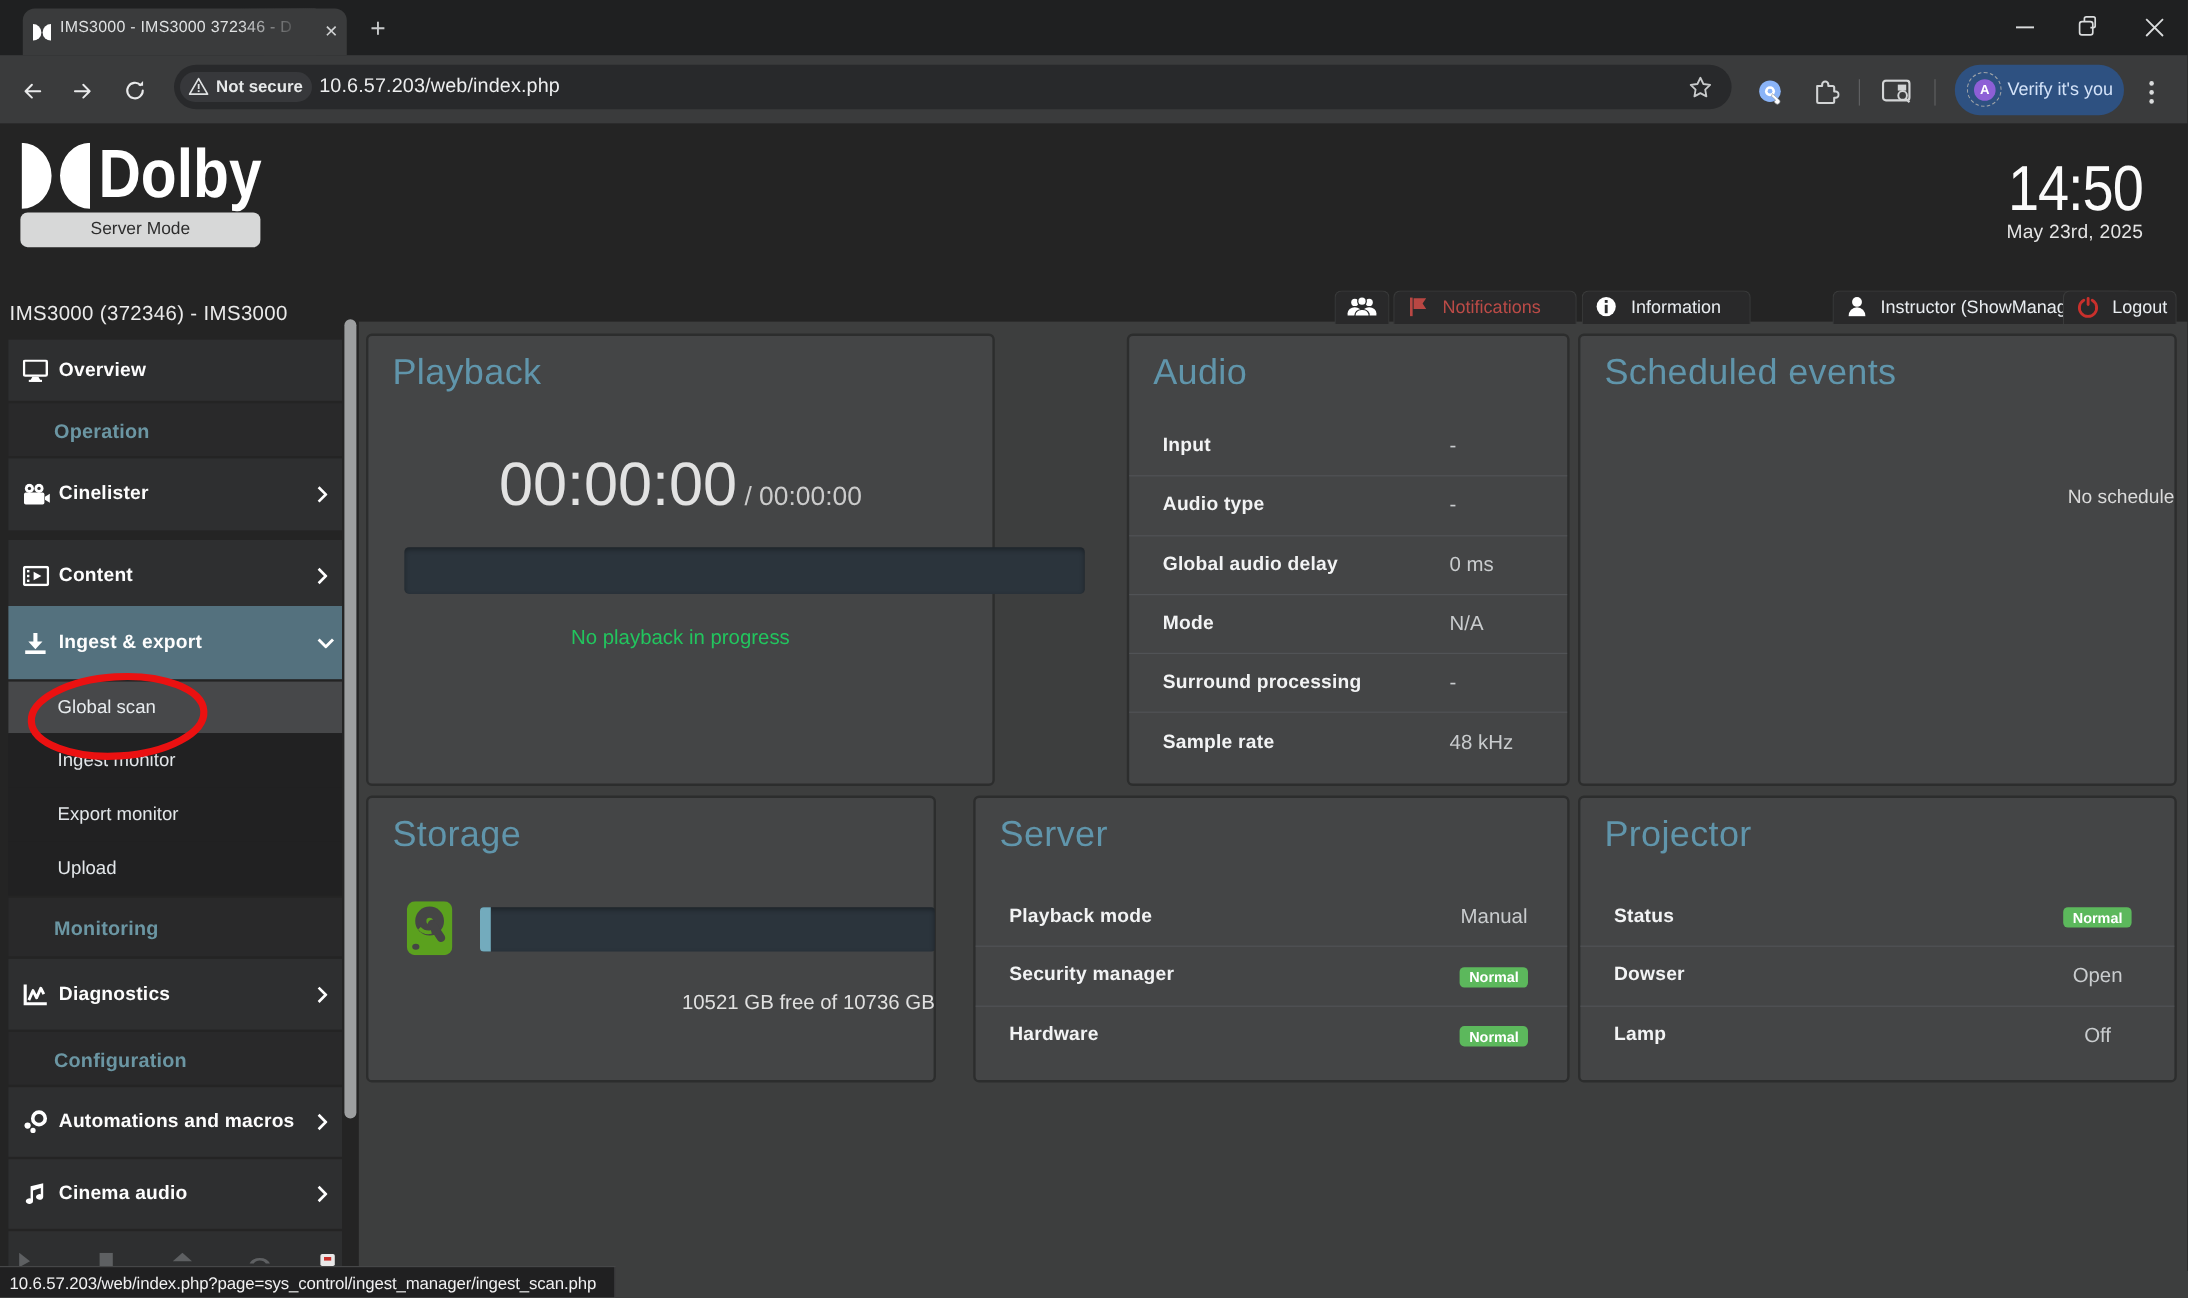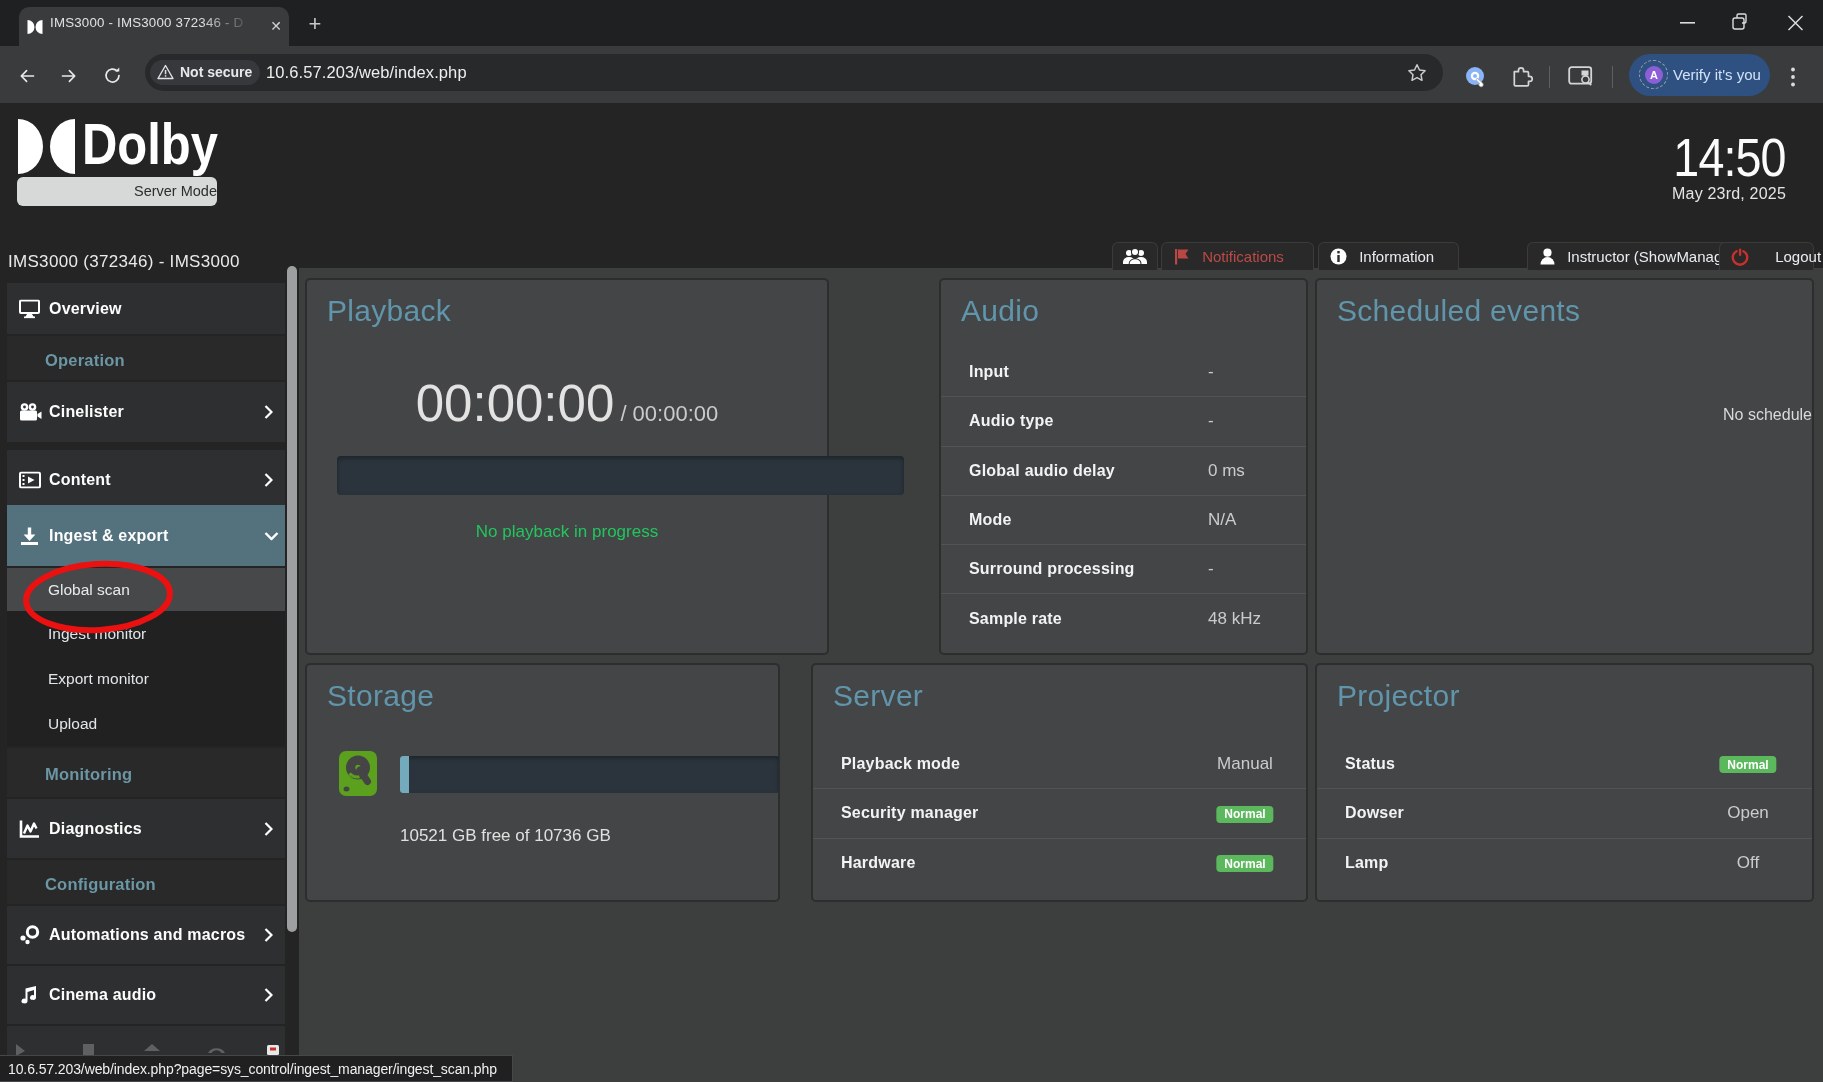--- a/index.html
+++ b/index.html
@@ -21,21 +21,21 @@
 #chip .t{position:absolute;left:30px}
 #url{position:absolute;left:121px;top:0;height:37px;line-height:37px;font-size:16.5px;color:#edeeef;letter-spacing:.1px}
 .sep{position:absolute;top:20px;width:1px;height:22px;background:#5e5f61}
 
 #verify{position:absolute;left:1629px;top:8px;width:141px;height:42px;border-radius:21px;background:#2e5181}
 #verify .av{position:absolute;left:16px;top:12px;width:18px;height:18px;border-radius:50%;background:#8d5fd6;color:#fff;font-size:11px;font-weight:700;text-align:center;line-height:18px}
 #verify .ring{position:absolute;left:10px;top:6px;width:29px;height:29px;border-radius:50%;border:1.6px dashed #9aa0a6}
 #verify .vt{position:absolute;left:44px;top:0;height:42px;line-height:41px;font-size:15px;color:#d3e2f8}
 
 #page{position:absolute;left:0;top:103px;width:1823px;height:979px;background:#242424}
-#servermode{position:absolute;left:17px;top:74px;width:200px;height:29px;background:#d7d8d8;border-radius:6px;color:#2d2d2d;font-size:14.5px;text-align:right;line-height:29px}
+#servermode{position:absolute;left:17px;top:74px;width:200px;height:29px;background:#d7d8d8;border-radius:6px;color:#2d2d2d;font-size:14.5px;text-align:center;line-height:29px}
 #clock{position:absolute;right:37px;top:24px;text-align:right;color:#fbfbfb}
 #clock .big{font-size:53px;display:inline-block;transform:scaleX(.88);transform-origin:right;letter-spacing:-1px;font-weight:400}
 #clock .date{font-size:16px;color:#e4e4e4;margin-top:-3px;letter-spacing:.2px}
 #imslabel{position:absolute;left:8px;top:149px;font-size:17px;color:#eaeaea;letter-spacing:.3px}
 
 .ttab{position:absolute;top:139px;height:28px;background:#29292a;border:1px solid #3a3b3b;border-bottom:none;border-radius:6px 6px 0 0;line-height:26px;box-sizing:border-box;color:#e9edf1;font-size:15px;line-height:28px;white-space:nowrap}
 .ttab svg{vertical-align:-3px}
 
 .srow{position:absolute;left:7px;width:278px;background:#2e2f30;color:#fdfdfd;font-size:16px;font-weight:700}
 .srow .txt{position:absolute;left:42px;top:50%;transform:translateY(-50%);letter-spacing:.2px}
@@ -184,21 +184,21 @@
           <circle cx="7.5" cy="4.6" r="4.1" fill="#fff"></circle>
           <path d="M0.5 16.5 a7 7.5 0 0 1 14 0 z" fill="#fff"></path>
         </svg>
     <span style="margin-left:8px">Instructor (ShowManager)</span>
   </div>
   <div class="ttab" style="left:1719px;width:95px">
     <svg width="18" height="18" viewBox="0 0 18 18" style="margin-left:11px;vertical-align:-4px">
           <path d="M5.5 3.2 a7.2 7.2 0 1 0 7 0" fill="none" stroke="#c9302c" stroke-width="2.4" stroke-linecap="round"></path>
           <rect x="7.9" y="0.5" width="2.4" height="7.5" rx="1.2" fill="#c9302c"></rect>
         </svg>
-    <span style="margin-left:22px">Logout</span>
+    <span style="margin-left:7px">Logout</span>
   </div>
 
   <div class="srow" style="top:180px;height:51px">
     <svg class="ic" width="21" height="19" viewBox="0 0 21 19">
           <rect x="1" y="1" width="19" height="12.5" rx="1" fill="none" stroke="#fff" stroke-width="2"></rect>
           <path d="M6 18 l2 -3.5 h5 l2 3.5 z" fill="#fff"></path>
           <rect x="5" y="17" width="11" height="1.8" fill="#fff"></rect>
         </svg>
     <span class="txt">Overview</span>
   </div>
@@ -357,21 +357,21 @@
       <rect x="0" y="0" width="38" height="45" rx="7" fill="#5ba11e"></rect>
       <circle cx="19" cy="16.5" r="12" fill="#454545"></circle>
       <circle cx="19" cy="16.5" r="2.7" fill="#5ba11e"></circle>
       <path d="M10.5 22.5 a10.5 10.5 0 0 0 10 3.2" fill="none" stroke="#5ba11e" stroke-width="3"></path>
       <path d="M21 19 L28.5 30.5" stroke="#454545" stroke-width="7" stroke-linecap="round"></path>
       <ellipse cx="7.5" cy="38" rx="3" ry="2.5" fill="#454545"></ellipse>
     </svg>
     <div style="position:absolute;left:93px;top:91px;width:379px;height:37px;background:#2b343c;border-radius:3px;box-shadow:inset 0 2px 4px rgba(0,0,0,.35)">
       <div style="position:absolute;left:0;top:0;width:9px;height:37px;background:#73abbd;border-radius:3px 0 0 3px"></div>
     </div>
-    <div style="position:absolute;left:93px;top:161px;width:379px;text-align:left;font-size:17px;color:#e0e0e0">10521 GB free of 10736 GB</div>
+    <div style="position:absolute;left:93px;top:161px;width:379px;text-align:right;font-size:17px;color:#e0e0e0">10521 GB free of 10736 GB</div>
   </div>
 
   <div class="card" style="left:811px;top:560px;width:497px;height:239px">
     <h2>Server</h2>
     <div class="rows" style="top:74px">
       <div class="row">
             <span class="lbl">Playback mode</span>
             <span class="valc" style="left:432px">Manual</span>
           </div>
       <div class="row">

